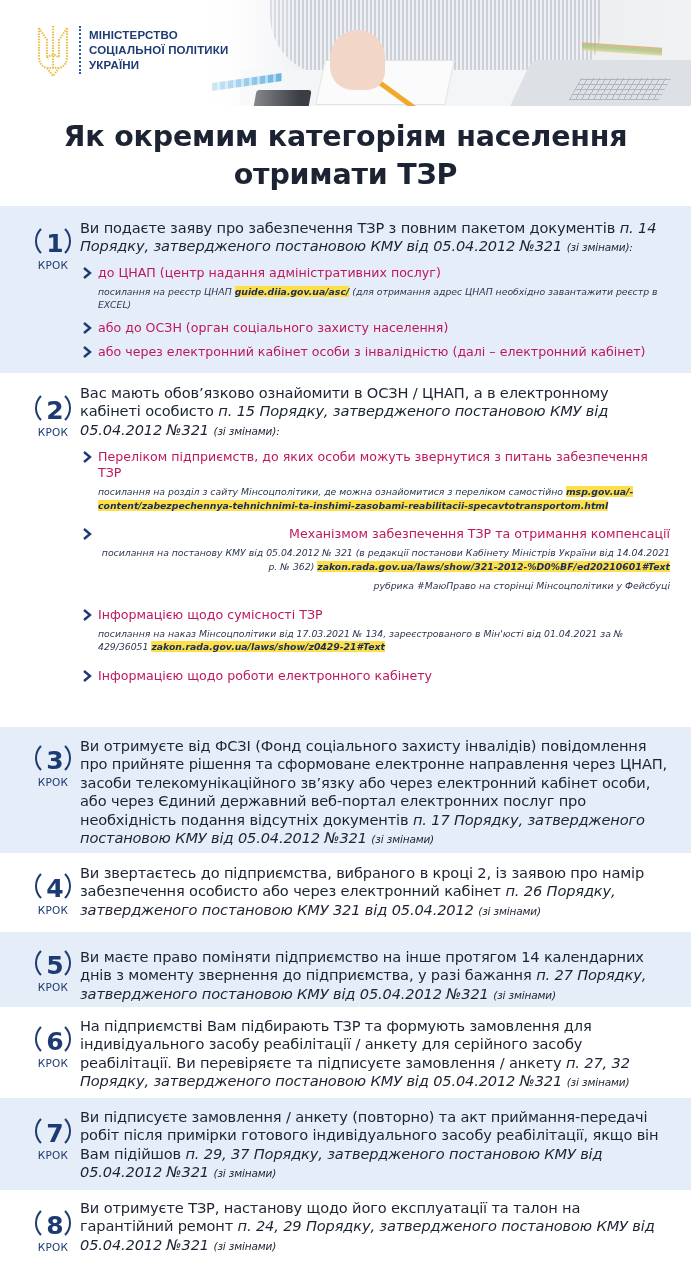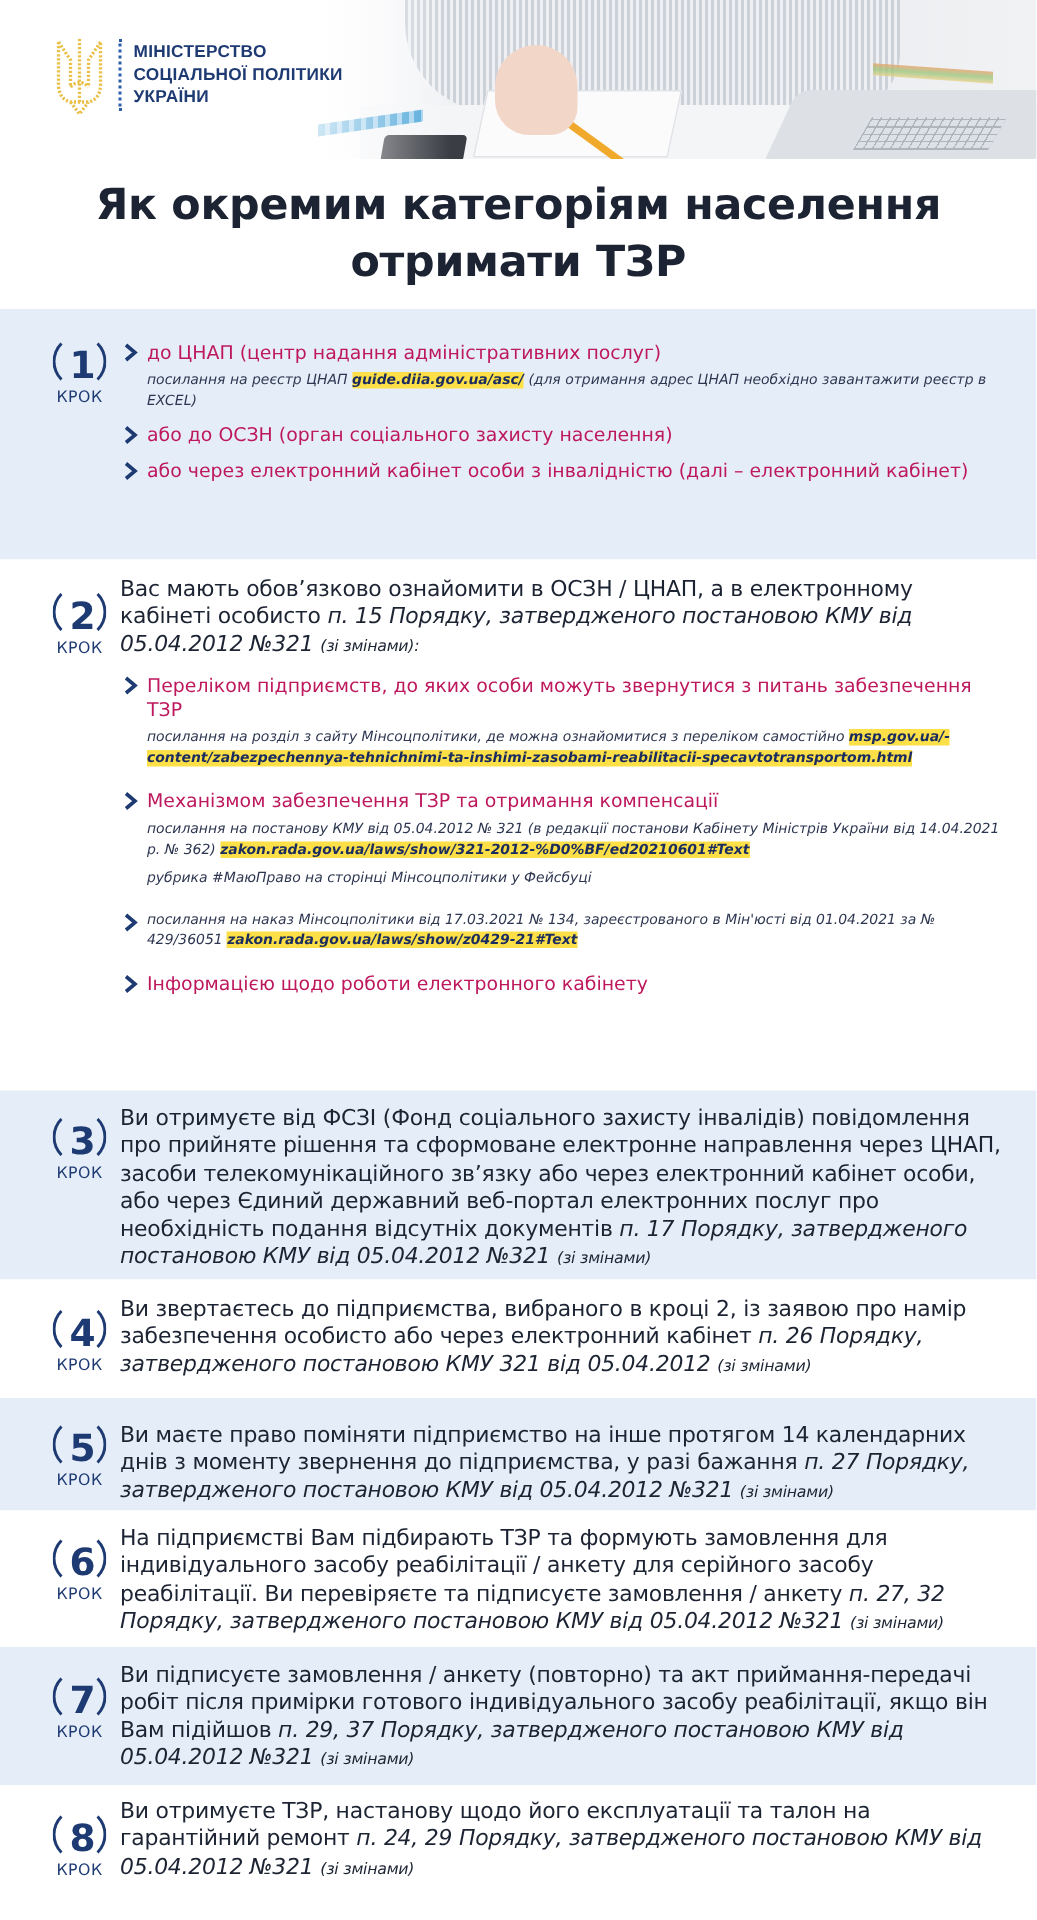--- a/index.html
+++ b/index.html
@@ -111,20 +111,21 @@
 </div>
 
 <section class="step shade" style="top:206px;height:167px;">
   <div class="badge" style="top:17px;">
     <span class="ring">
         <span class="num">1</span>
       </span>
     <span class="krok">КРОК</span>
   </div>
   <div class="body" style="top:13px;">
+    <div class="main"><span>Ви подаєте заяву про забезпечення ТЗР з повним пакетом документів </span><span class="ref">п. 14 Порядку, затвердженого постановою КМУ від 05.04.2012 №321 </span><span class="small">(зі змінами):</span></div>
     <div class="bullet">
       <svg class="chev" viewBox="0 0 12 14">
           <path d="M3 2 L9 7 L3 12" fill="none" stroke="#1e3a73" stroke-width="2.4"></path>
         </svg>
       <div class="blabel">до ЦНАП (центр надання адміністративних послуг)</div>
       <div class="note"><span>посилання на реєстр ЦНАП </span><span class="link">guide.diia.gov.ua/asc/</span><span> (для отримання адрес ЦНАП необхідно завантажити реєстр в EXCEL)</span></div>
     </div>
     <div class="bullet">
       <svg class="chev" viewBox="0 0 12 14">
           <path d="M3 2 L9 7 L3 12" fill="none" stroke="#1e3a73" stroke-width="2.4"></path>
@@ -152,33 +153,34 @@
 
     <div class="bullet" style="margin-top:9px;">
       <svg class="chev" viewBox="0 0 12 14">
           <path d="M3 2 L9 7 L3 12" fill="none" stroke="#1e3a73" stroke-width="2.4"></path>
         </svg>
       <div class="blabel">Переліком підприємств, до яких особи можуть звернутися з питань забезпечення ТЗР</div>
       <div class="note"><span>посилання на розділ з сайту Мінсоцполітики, де можна ознайомитися з переліком самостійно </span><span class="link">msp.gov.ua/-content/zabezpechennya-tehnichnimi-ta-inshimi-zasobami-reabilitacii-specavtotransportom.html</span></div>
     </div>
 
 
-    <div class="bullet" style="margin-top:14px;">
+    <div class="bullet" style="margin-top:14px;text-align:right;">
       <svg class="chev" viewBox="0 0 12 14">
           <path d="M3 2 L9 7 L3 12" fill="none" stroke="#1e3a73" stroke-width="2.4"></path>
         </svg>
       <div class="blabel">Механізмом забезпечення ТЗР та отримання компенсації</div>
       <div class="note"><span>посилання на постанову КМУ від 05.04.2012 № 321 (в редакції постанови Кабінету Міністрів України від 14.04.2021 р. № 362) </span><span class="link">zakon.rada.gov.ua/laws/show/321-2012-%D0%BF/ed20210601#Text</span></div>
       <div class="note" style="margin-top:6px;">рубрика #МаюПраво на сторінці Мінсоцполітики у Фейсбуці</div>
     </div>
 
     <div class="bullet" style="margin-top:14px;">
       <svg class="chev" viewBox="0 0 12 14">
           <path d="M3 2 L9 7 L3 12" fill="none" stroke="#1e3a73" stroke-width="2.4"></path>
         </svg>
+      <div class="blabel">Інформацією щодо сумісності ТЗР</div>
       <div class="note"><span>посилання на наказ Мінсоцполітики від 17.03.2021 № 134, зареєстрованого в Мін'юсті від 01.04.2021 за № 429/36051 </span><span class="link">zakon.rada.gov.ua/laws/show/z0429-21#Text</span></div>
     </div>
 
     <div class="bullet" style="margin-top:14px;">
       <svg class="chev" viewBox="0 0 12 14">
           <path d="M3 2 L9 7 L3 12" fill="none" stroke="#1e3a73" stroke-width="2.4"></path>
         </svg>
       <div class="blabel">Інформацією щодо роботи електронного кабінету</div>
     </div>
   </div>

